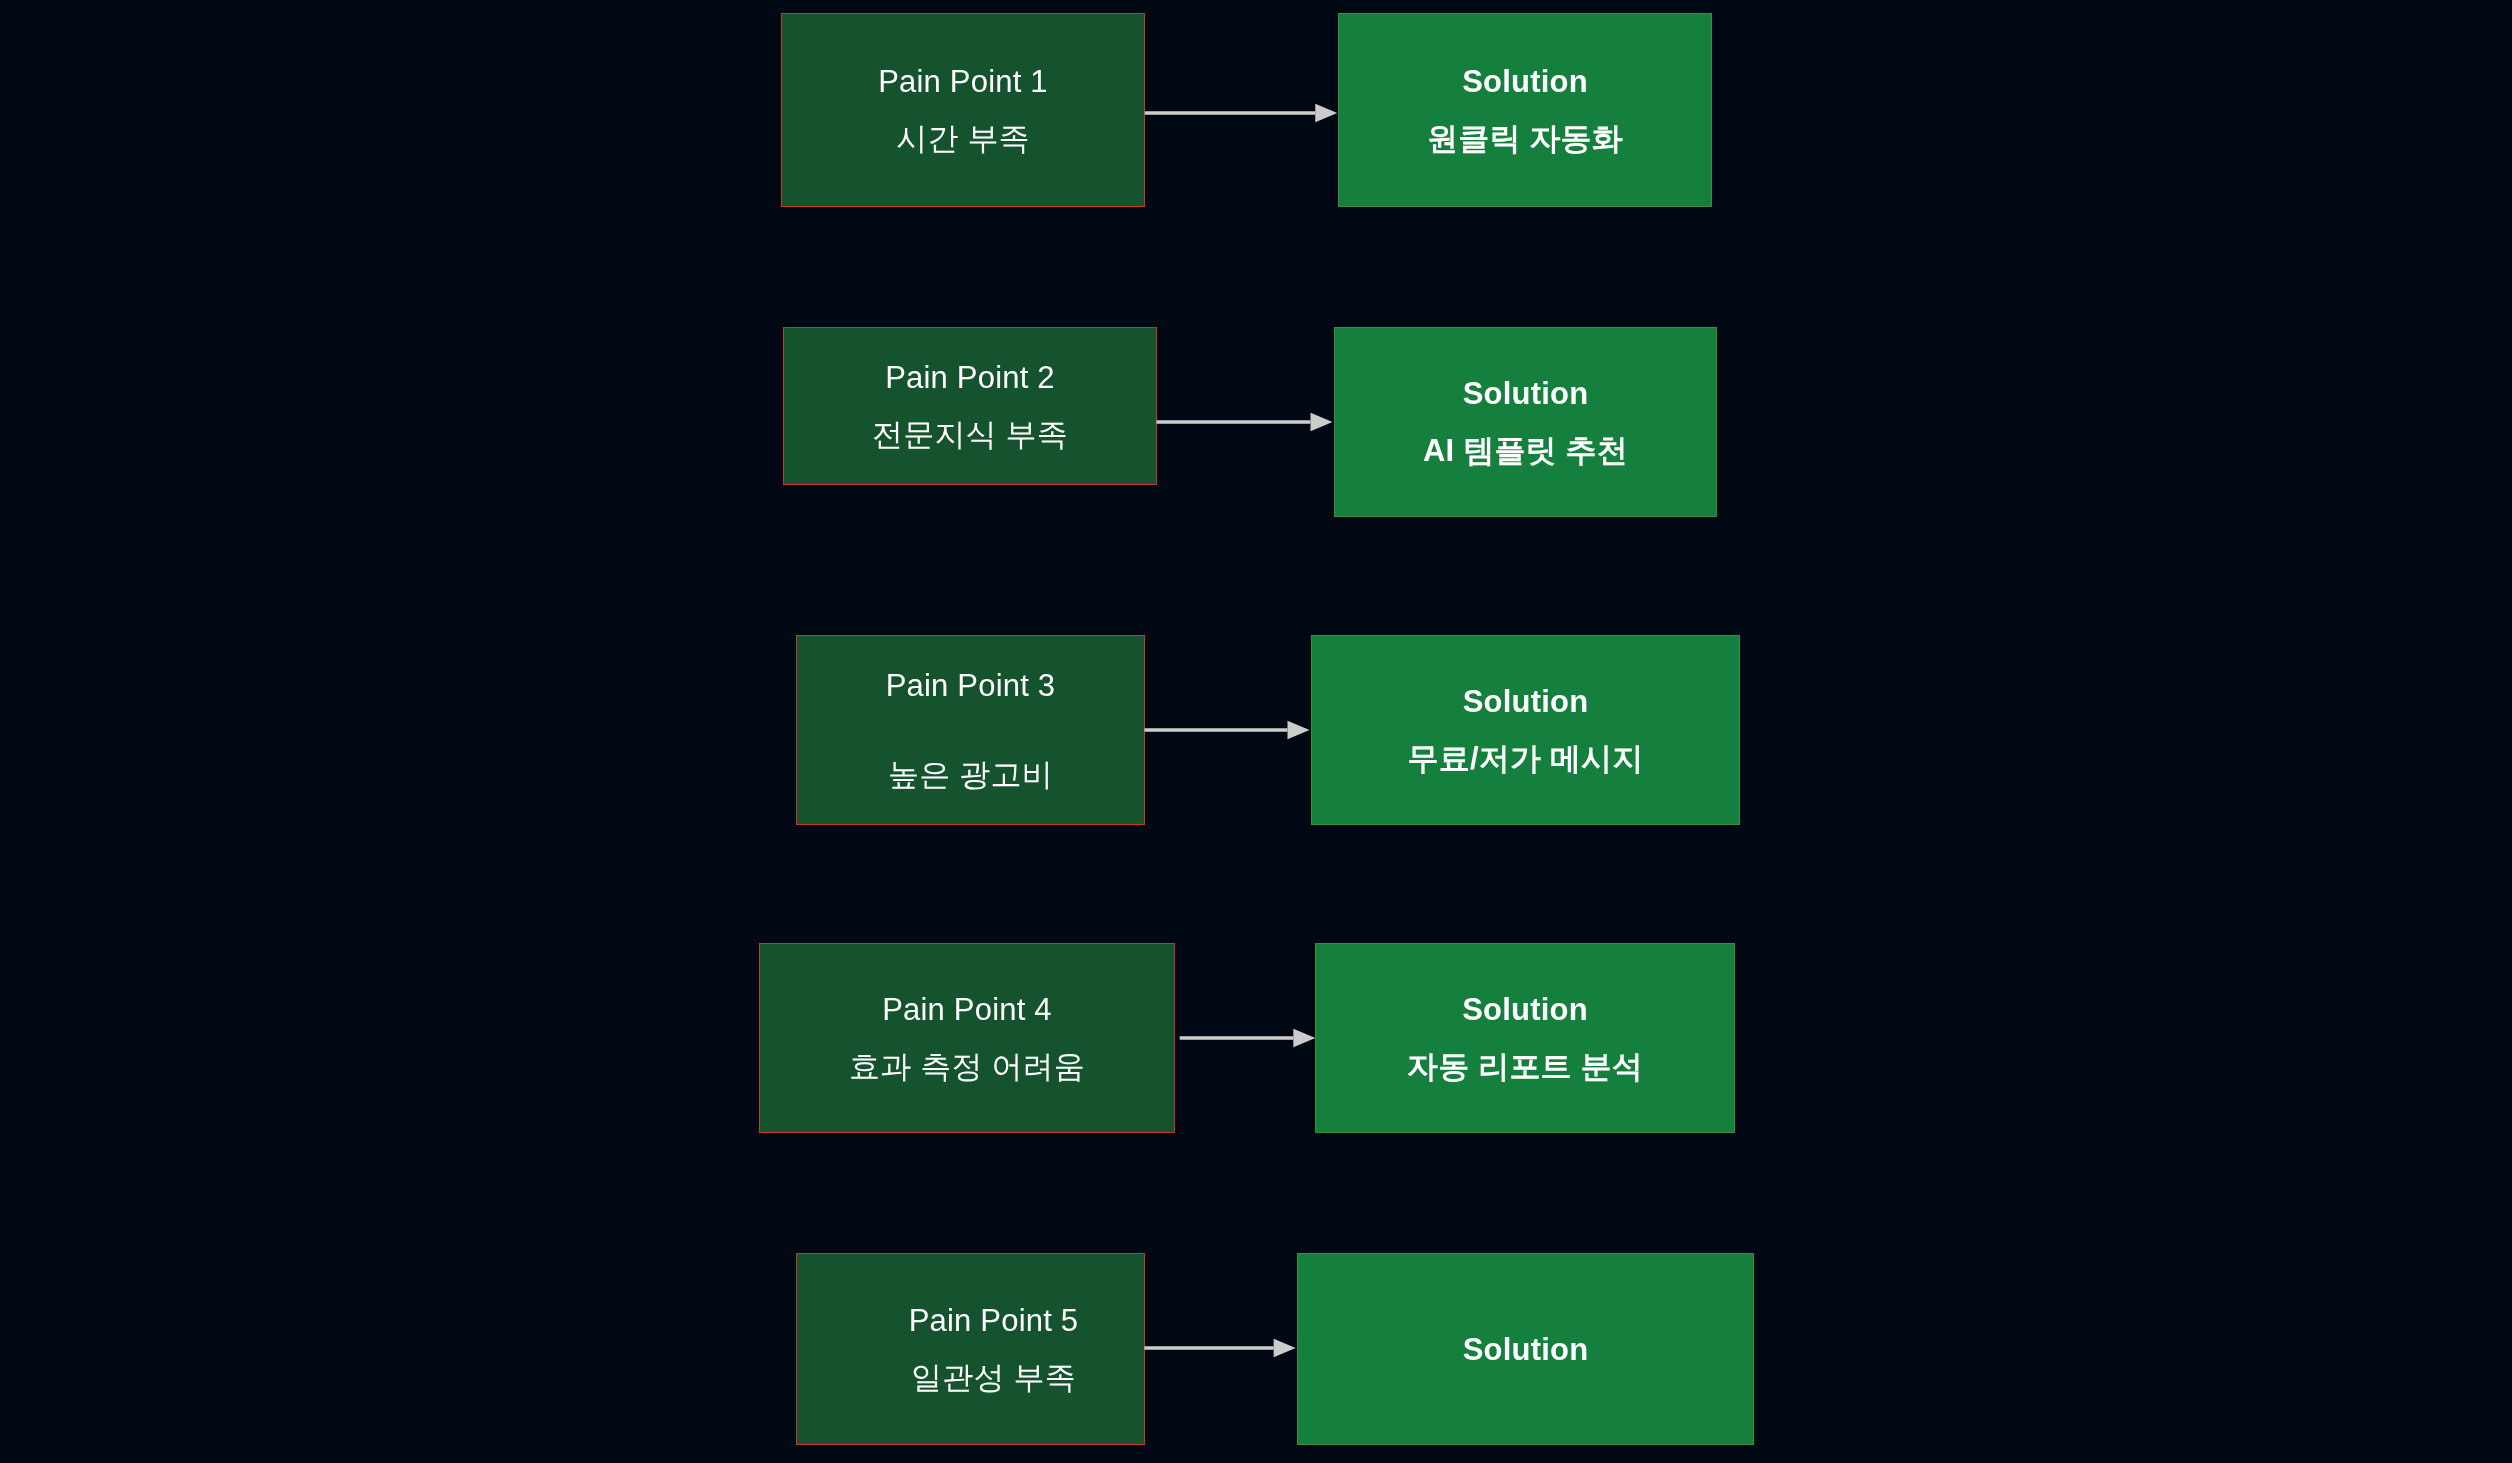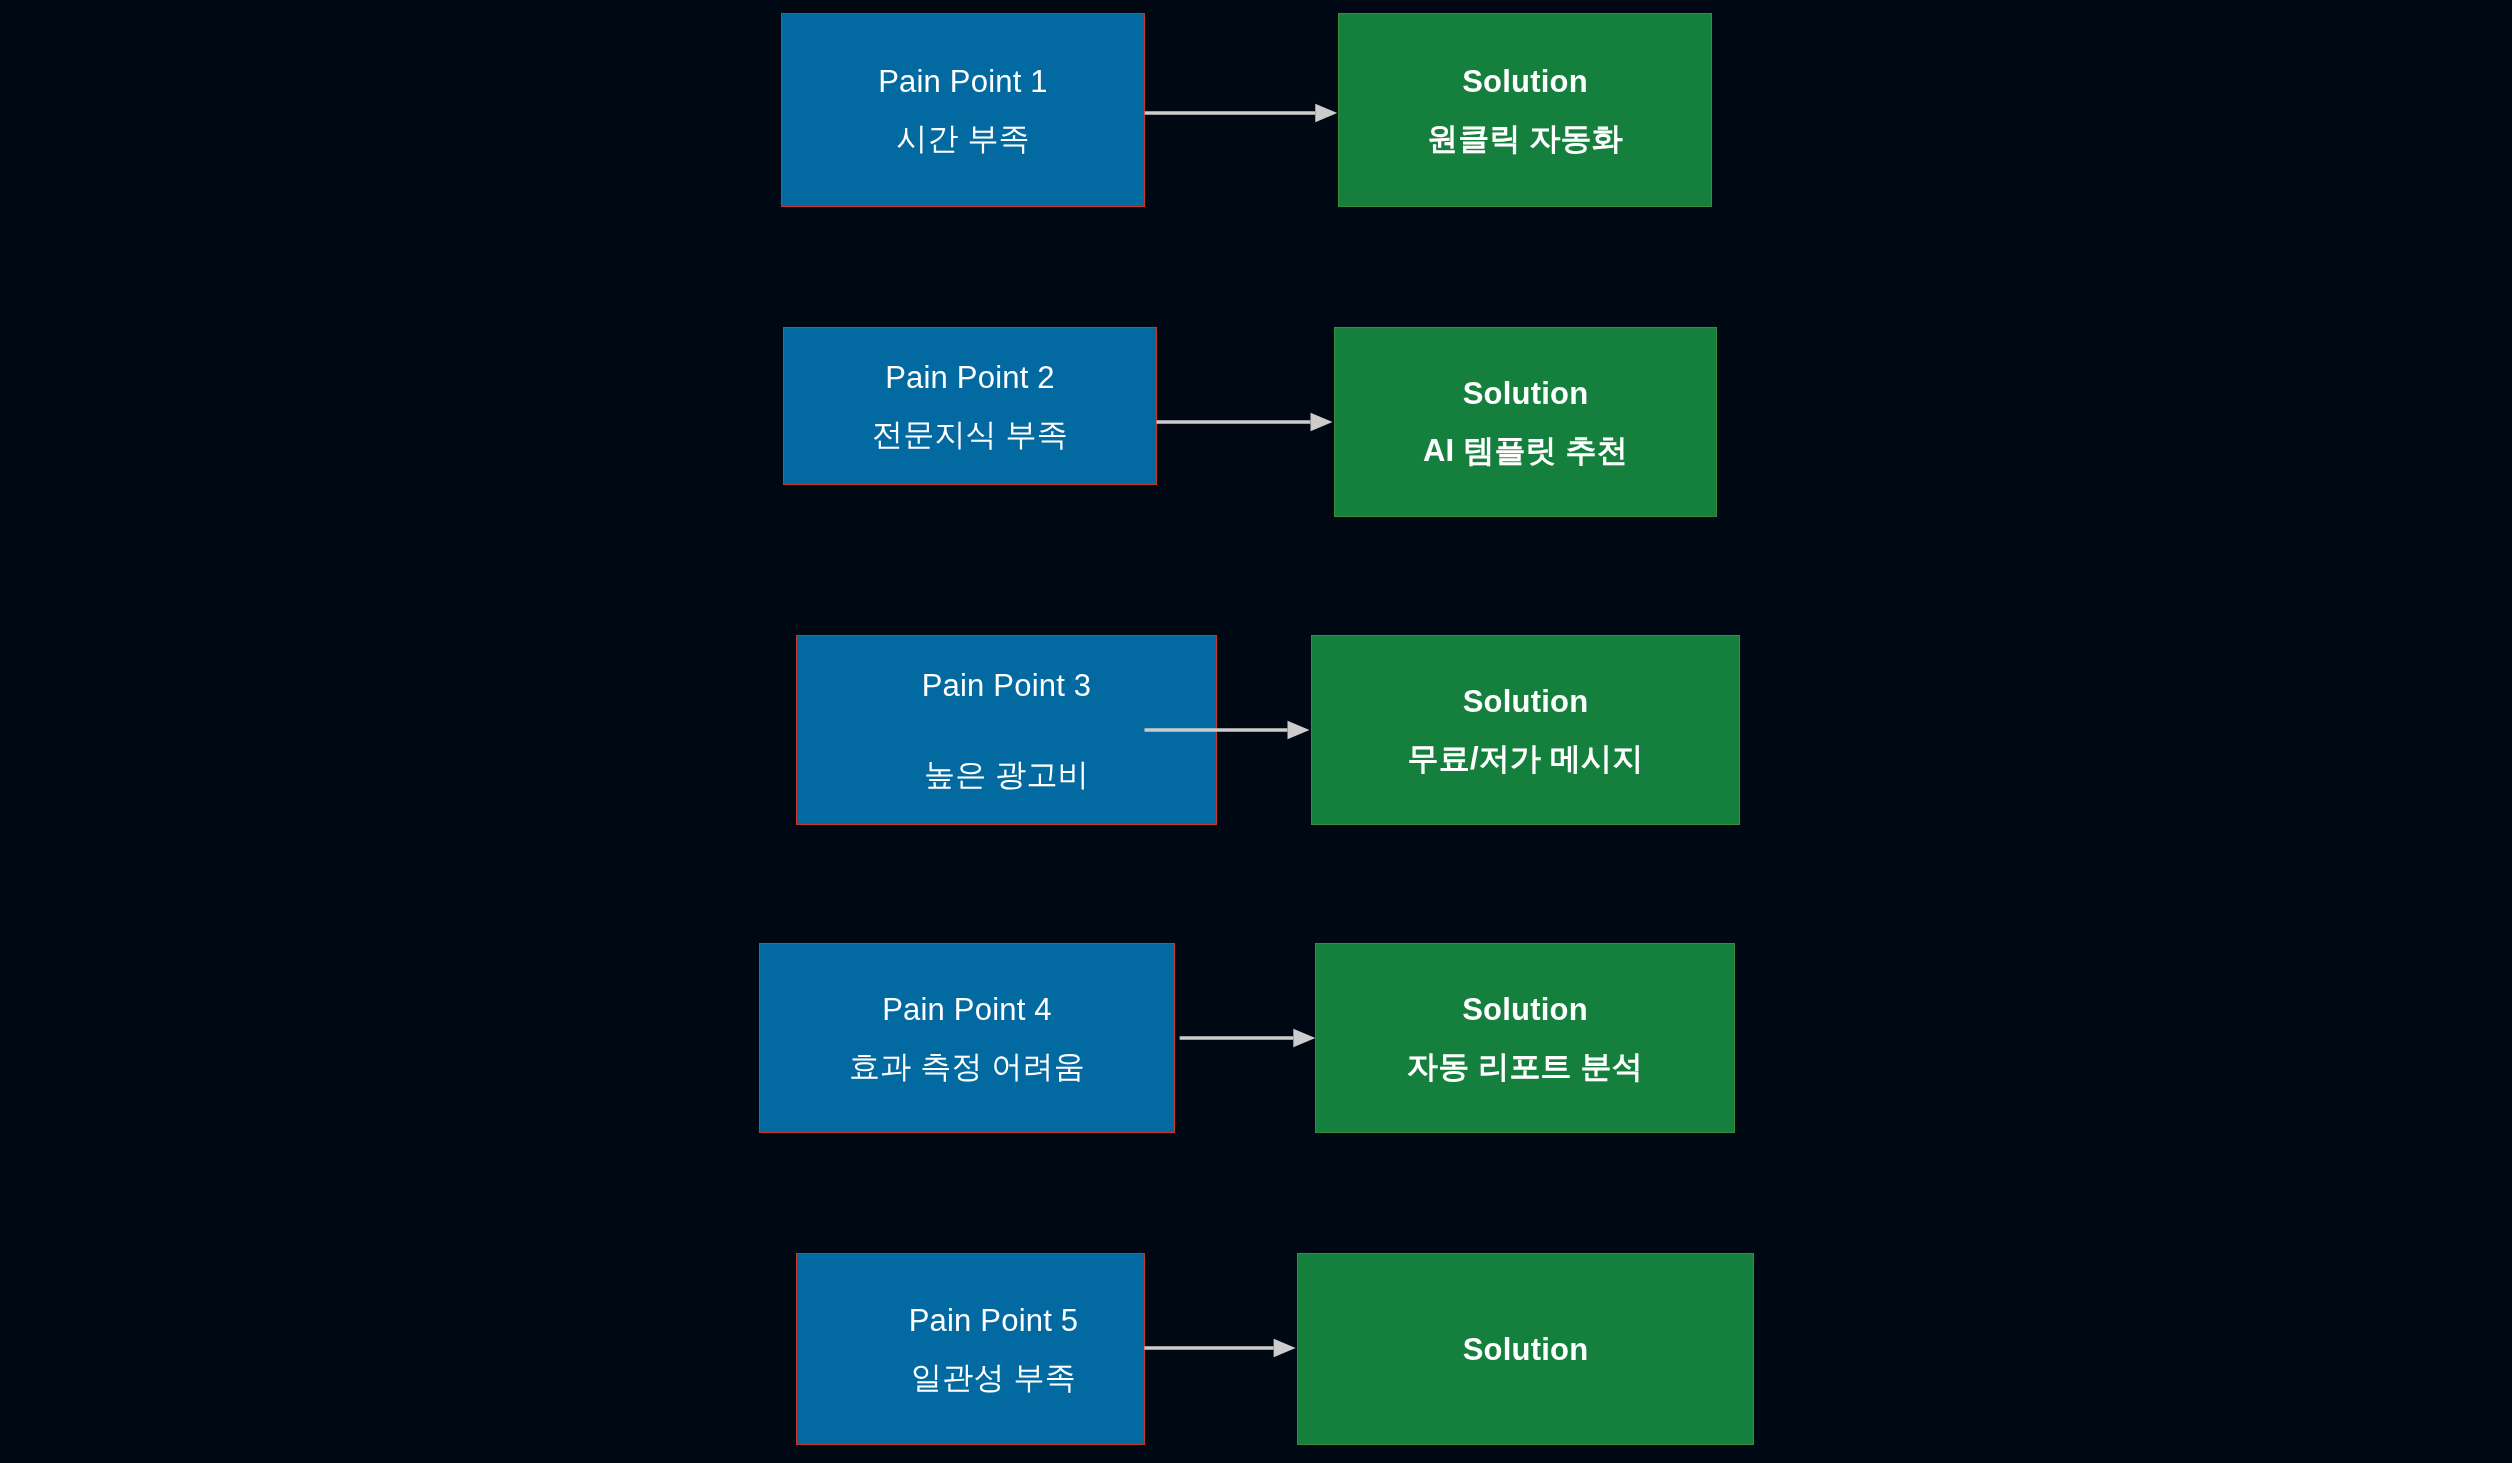--- a/index.html
+++ b/index.html
@@ -31,21 +31,21 @@
     font-size: 31px;
     line-height: 57px;
     font-weight: 400;
     letter-spacing: 0.2px;
     white-space: nowrap;
   }
   .node .l1, .node .l2 {
     display: block;
   }
   .pain {
-    background: #0369a1;
+    background: #14532d;
     border: 1.8px solid #C9342B;
     justify-content: center;
   }
   .solution {
     background: #15803d;
     border: 1.8px solid #3C8C40;
     font-weight: bold;
   }
   .edge {
     position: absolute;
@@ -85,21 +85,21 @@
     <svg width="177" height="22" viewBox="0 0 192 24">
       <line x1="0" y1="12" x2="168" y2="12" stroke="#CCCCCC" stroke-width="4"></line>
       <polygon points="168,2 192,12 168,22" fill="#CCCCCC"></polygon>
     </svg>
   </div>
   <div class="node solution" style="left:1334px; top:327px; width:383px; height:190px;">
     <span class="l1">Solution</span>
     <span class="l2">AI 템플릿 추천</span>
   </div>
 
-  <div class="node pain" style="left:796px; top:635px; width:421px; height:190px;gap:32px;">
+  <div class="node pain" style="left:796px; top:635px; width:349px; height:190px;gap:32px;">
     <span class="l1">Pain Point 3</span>
     <span class="l2">높은 광고비</span>
   </div>
   <div class="edge" style="left:1144px; top:719px; width:166px;">
     <svg width="166" height="22" viewBox="0 0 180 24">
       <line x1="0" y1="12" x2="156" y2="12" stroke="#CCCCCC" stroke-width="4"></line>
       <polygon points="156,2 180,12 156,22" fill="#CCCCCC"></polygon>
     </svg>
   </div>
   <div class="node solution" style="left:1311px; top:635px; width:429px; height:190px;">

